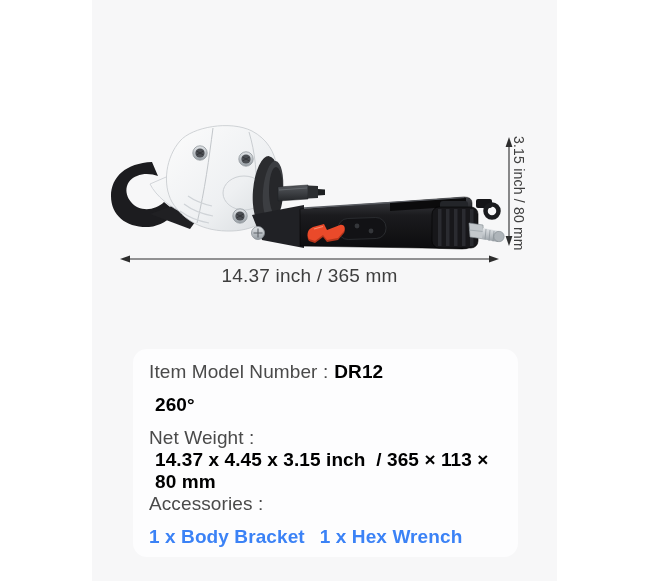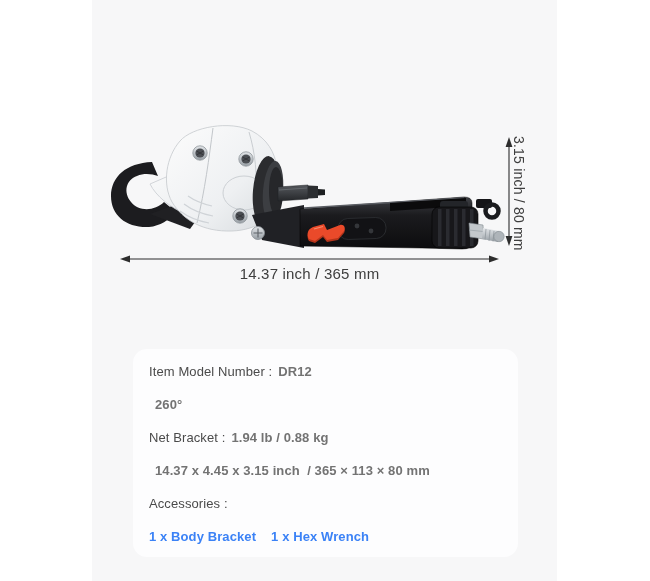--- a/index.html
+++ b/index.html
@@ -8,38 +8,38 @@
     background:#ffffff;
     font-family:"Liberation Sans", sans-serif;
   }
   .stage{
     position:absolute;left:92px;top:0;width:465px;height:581px;
     background:#f7f7f8;
   }
   .product-svg{position:absolute;left:0;top:0;display:block;}
   .dim-w{
     position:absolute;left:28px;top:265px;width:379px;
-    text-align:center;font-size:15px;color:#3e3e3e;letter-spacing:.2px;
+    text-align:center;font-size:19px;color:#3e3e3e;letter-spacing:.2px;
   }
   .dim-h{
     position:absolute;left:419px;top:136px;height:112px;
     writing-mode:vertical-rl;text-align:center;white-space:nowrap;
     font-size:14px;color:#3e3e3e;letter-spacing:.2px;
   }
   .card{
     position:absolute;left:41px;top:349px;width:385px;height:208px;
     background:#fdfdfe;border-radius:14px;box-sizing:border-box;
     padding:6px 14px 0 16px;
   }
   .row{
     height:33px;display:flex;align-items:center;
-    font-size:13px;white-space:pre-wrap;letter-spacing:.1px;
+    font-size:19px;white-space:pre-wrap;letter-spacing:.1px;
   }
   .label{color:#4a4a4a;}
-  .value{color:#737373;font-weight:700;margin-left:6px;}
+  .value{color:#000000;font-weight:700;margin-left:6px;}
   .acc .acc-item{color:#3b82f6;font-weight:700;margin-right:15px;margin-left:0;}
 </style>
 </head>
 <body>
 
 <div class="stage">
 
   <svg class="product-svg" width="465" height="340" viewBox="0 0 465 340">
     <defs>
       <linearGradient id="gHead" x1="0" y1="0" x2="1" y2="1">
@@ -164,22 +164,21 @@
 
   <div class="card">
     <div class="row">
       <span class="label">Item Model Number :</span>
       <span class="value">DR12</span>
     </div>
     <div class="row">
       <span class="value">260°</span>
     </div>
     <div class="row">
-      <span class="label">Net Bracket :</span>
-      <span class="value">1.94 lb / 0.88 kg</span>
+      <span class="label">Net Weight :</span>
     </div>
     <div class="row">
       <span class="value">14.37 x 4.45 x 3.15 inch  / 365 × 113 × 80 mm</span>
     </div>
     <div class="row">
       <span class="label">Accessories :</span>
     </div>
     <div class="row acc">
       <span class="acc-item">1 x Body Bracket</span>
       <span class="acc-item">1 x Hex Wrench</span>

